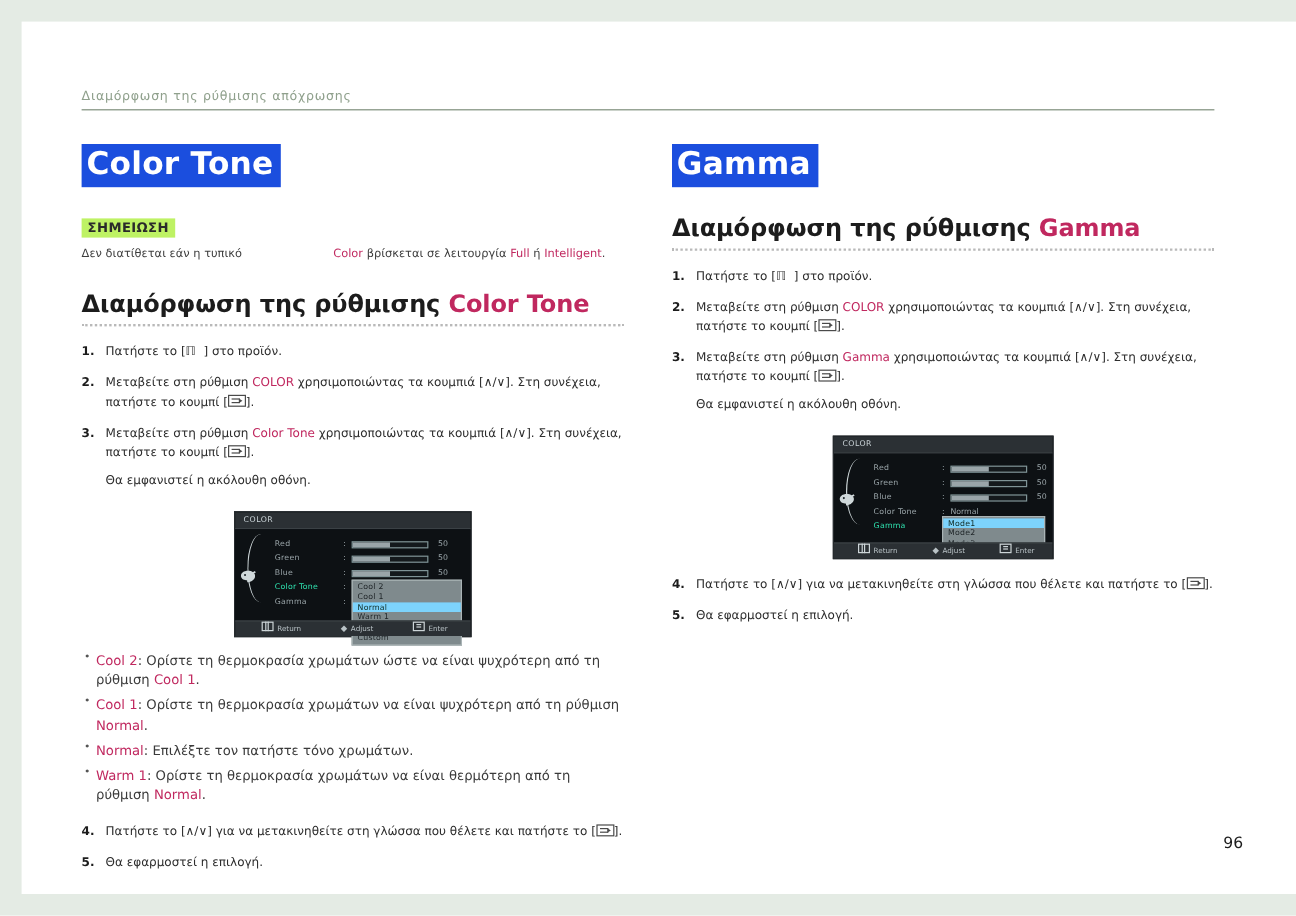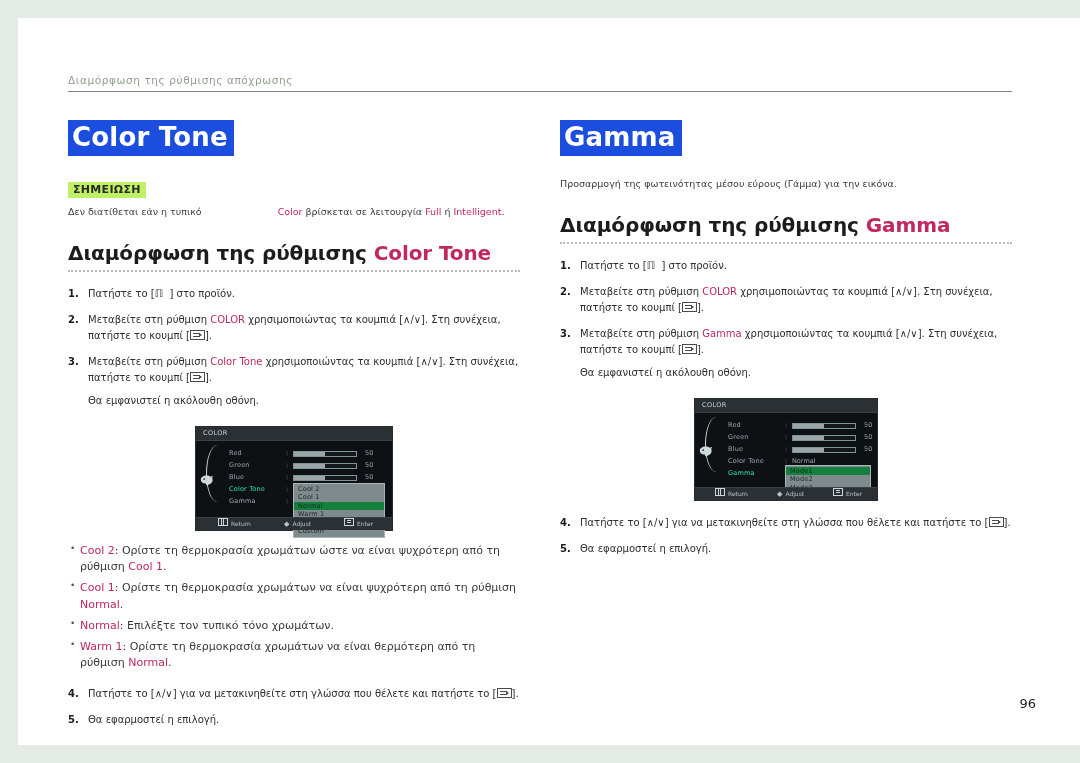--- a/index.html
+++ b/index.html
@@ -283,21 +283,21 @@
     padding: 1px 0;
   }
   .osd-menu .mi {
     font-size: 6.5px;
     line-height: 8.5px;
     color: #1d2326;
     padding-left: 4px;
     letter-spacing: 0.2px;
   }
   .osd-menu .mi.sel {
-    background: #15803d;
+    background: #7dd3fc;
     color: #0f2a22;
   }
 
   .osd-footer {
     position: absolute;
     left: 0; right: 0; bottom: 0;
     height: 12px;
     background: #2b3034;
     border-top: 1px solid #3b4145;
   }
@@ -458,40 +458,39 @@
             <span class="osd-foot-item" style="left:148px;">
               <span class="gl gl-ent"></span><span>Enter</span>
             </span>
           </div>
         </div>
       </div>
 
       <ul class="bullets">
         <li><span class="term">Cool 2</span><span>: Ορίστε τη θερμοκρασία χρωμάτων ώστε να είναι ψυχρότερη από τη ρύθμιση </span><span class="term">Cool 1</span><span>.</span></li>
         <li><span class="term">Cool 1</span><span>: Ορίστε τη θερμοκρασία χρωμάτων να είναι ψυχρότερη από τη ρύθμιση </span><span class="term">Normal</span><span>.</span></li>
-        <li><span class="term">Normal</span><span>: Επιλέξτε τον τυπικό τόνο χρωμάτων.</span></li>
+        <li><span class="term">Normal</span><span>: Επιλέξτε τον πατήστε τόνο χρωμάτων.</span></li>
         <li><span class="term">Warm 1</span><span>: Ορίστε τη θερμοκρασία χρωμάτων να είναι θερμότερη από τη ρύθμιση </span><span class="term">Normal</span><span>.</span></li>
       </ul>
 
       <ol class="steps" style="margin-top:14px;">
         <li>
           <span class="num">4.</span><span>Πατήστε το [∧/∨] για να μετακινηθείτε στη γλώσσα που θέλετε και πατήστε το [</span><span class="key-enter"></span><span>].</span>
         </li>
         <li style="margin-bottom:0;">
           <span class="num">5.</span><span>Θα εφαρμοστεί η επιλογή.</span>
         </li>
       </ol>
 
     </div>
 
     <div class="col col-right">
 
       <div><span class="bigtitle">Gamma</span></div>
 
-      <div class="para">Προσαρμογή της φωτεινότητας μέσου εύρους (Γάμμα) για την εικόνα.</div>
 
       <div class="section-head">
         <span>Διαμόρφωση της ρύθμισης </span><span class="hl">Gamma</span>
       </div>
 
       <ol class="steps">
         <li>
           <span class="num">1.</span><span>Πατήστε το [</span><span class="key-menu">ℿ&nbsp;&nbsp;</span><span>] στο προϊόν.</span>
         </li>
         <li>

